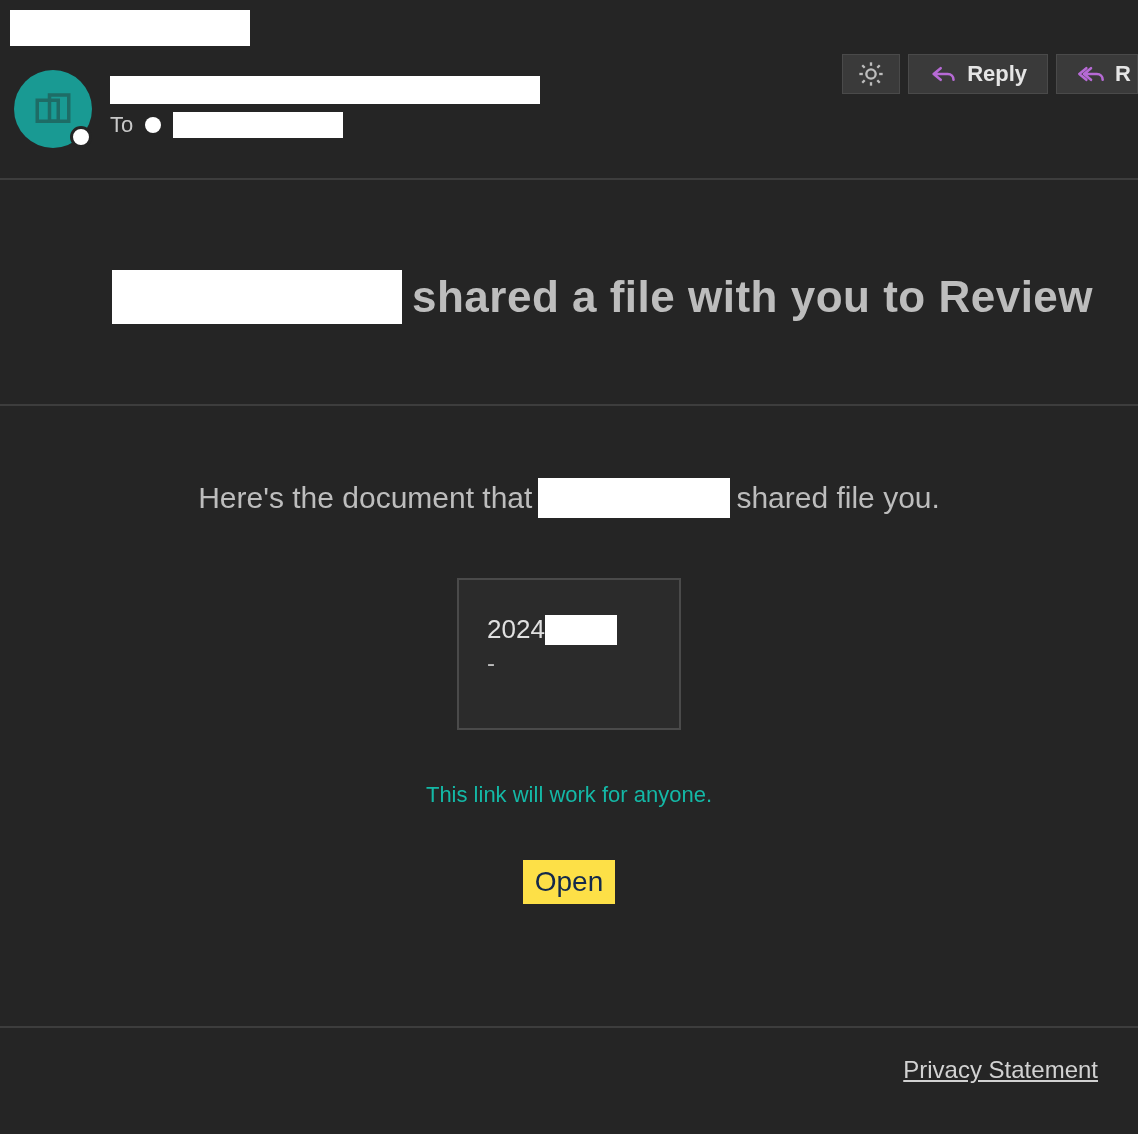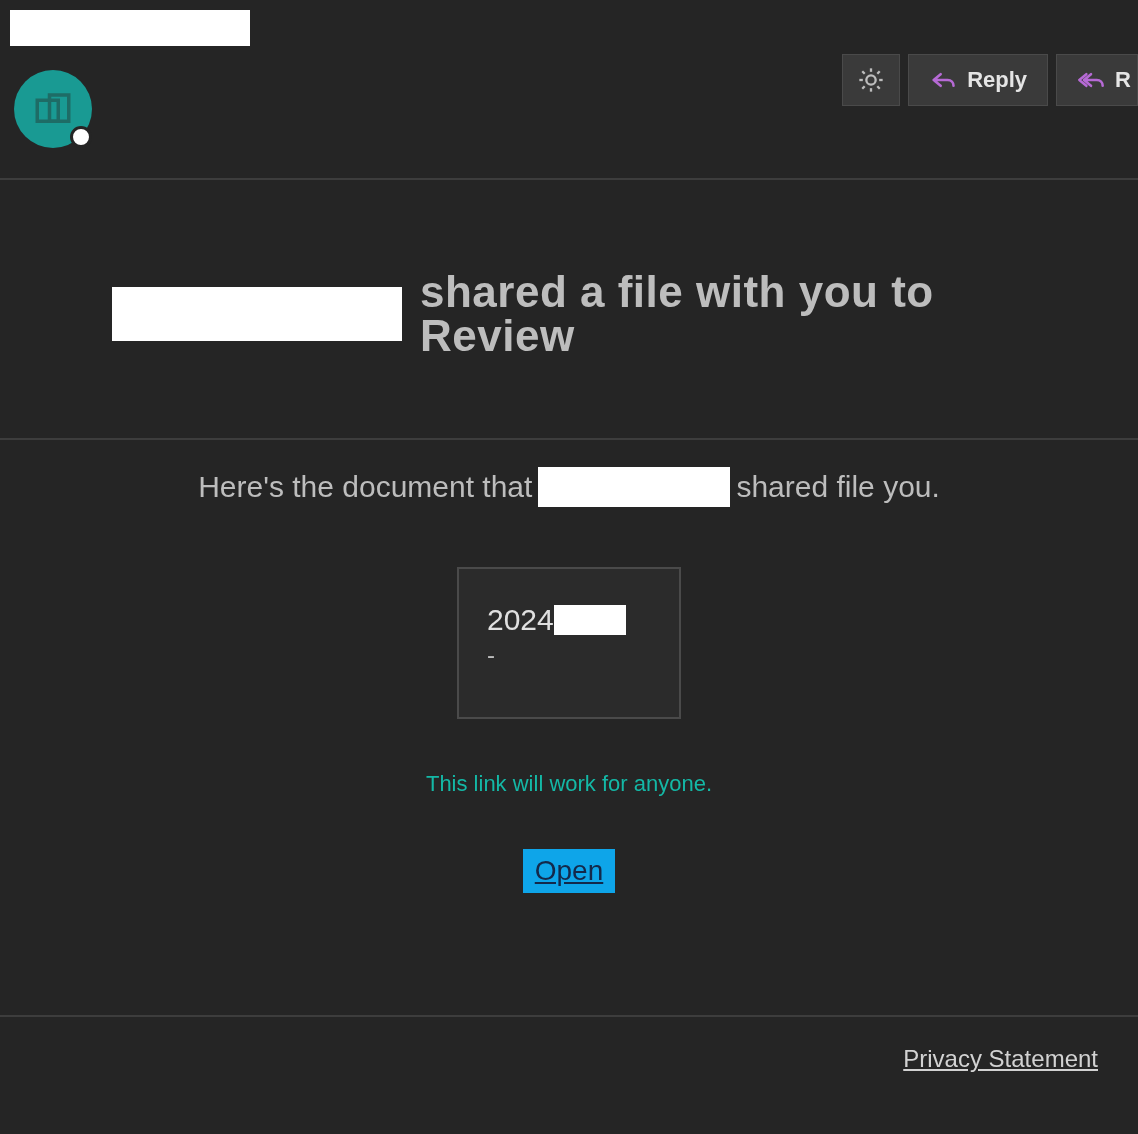--- a/index.html
+++ b/index.html
@@ -73,21 +73,21 @@
   }
 
   .action-buttons {
     position: absolute;
     right: 0;
     top: 2px;
     display: flex;
     gap: 8px;
   }
   .btn {
-    height: 52px;
+    height: 40px;
     background: #3a3a3a;
     border: 1px solid #4a4a4a;
     display: flex;
     align-items: center;
     justify-content: center;
     gap: 10px;
     padding: 0 20px;
     color: #e5e5e5;
     font-size: 22px;
     font-weight: 600;
@@ -103,40 +103,40 @@
     width: 100%;
   }
 
   .hero {
     padding: 90px 40px 80px 40px;
   }
   .hero-line {
     display: flex;
     align-items: center;
     flex-wrap: nowrap;
-    gap: 12px;
+    gap: 4px;
     line-height: 1;
   }
   .hero-redact {
     background: #fff;
     width: 290px;
     height: 54px;
     margin-left: 72px;
     flex-shrink: 0;
   }
   .hero-text {
     font-size: 44px;
     font-weight: 600;
     color: #bdbdbd;
     margin-left: 6px;
     letter-spacing: 0.5px;
   }
 
   .body {
-    padding: 27px 40px 60px 40px;
+    padding: 72px 40px 60px 40px;
     text-align: center;
   }
   .body-line {
     display: inline-flex;
     align-items: center;
     font-size: 30px;
     color: #bdbdbd;
     gap: 6px;
   }
   .body-redact {
@@ -154,21 +154,21 @@
     padding: 34px 28px 0 28px;
     text-align: left;
     cursor: pointer;
   }
   .doc-line {
     display: flex;
     align-items: center;
     gap: 0;
   }
   .doc-year {
-    font-size: 30px;
+    font-size: 26px;
     color: #e0e0e0;
     font-weight: 400;
   }
   .doc-redact {
     background: #fff;
     width: 72px;
     height: 30px;
   }
   .doc-dash {
     color: #bdbdbd;
@@ -178,25 +178,24 @@
 
   .note {
     margin-top: 52px;
     font-size: 22px;
     color: #14b8a6;
   }
 
   .open-btn {
     margin: 52px auto 0 auto;
     display: inline-block;
-    background: #0ea5e9;
+    background: #fde047;
     color: #13294b;
     font-size: 28px;
     padding: 6px 12px;
-    text-decoration: underline;
     cursor: pointer;
   }
 
   .footer {
     margin-top: 62px;
     padding: 28px 40px 0 0;
     text-align: right;
     border-top: 2px solid #3d3d3d;
   }
   .footer a {
@@ -216,20 +215,28 @@
 
 <div class="header-row">
   <div class="avatar-wrap">
     <div class="avatar">
       <svg viewBox="0 0 24 24">
         <rect x="3" y="7" width="12" height="12" fill="none" stroke="#1e6c66" stroke-width="2"></rect>
         <rect x="10" y="4" width="11" height="15" fill="none" stroke="#1e6c66" stroke-width="2"></rect>
       </svg>
     </div>
     <div class="presence"></div>
+  </div>
+  <div class="sender-block">
+    <div class="sender-redact"></div>
+    <div class="to-line">
+      <span>To</span>
+      <span class="to-dot"></span>
+      <span class="to-redact"></span>
+    </div>
   </div>
 
   <div class="action-buttons">
     <div class="btn icon-only">
       <svg viewBox="0 0 24 24">
         <circle cx="12" cy="12" r="4" fill="none" stroke="#bdbdbd" stroke-width="2"></circle>
         <g stroke="#bdbdbd" stroke-width="2">
           <line x1="12" y1="2" x2="12" y2="5"></line>
           <line x1="12" y1="19" x2="12" y2="22"></line>
           <line x1="2" y1="12" x2="5" y2="12"></line>

